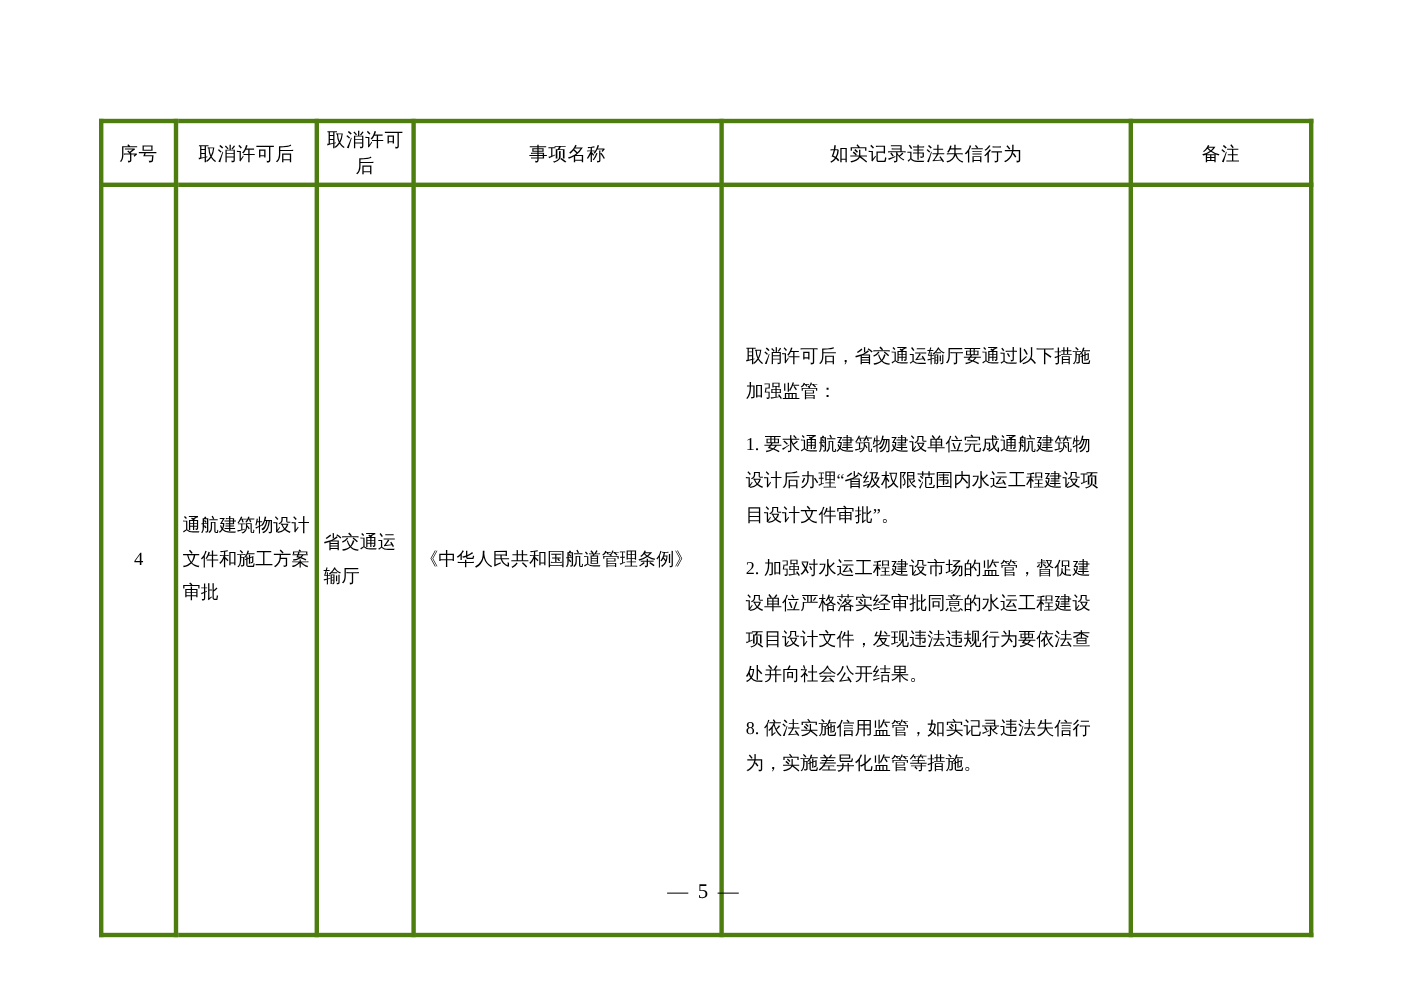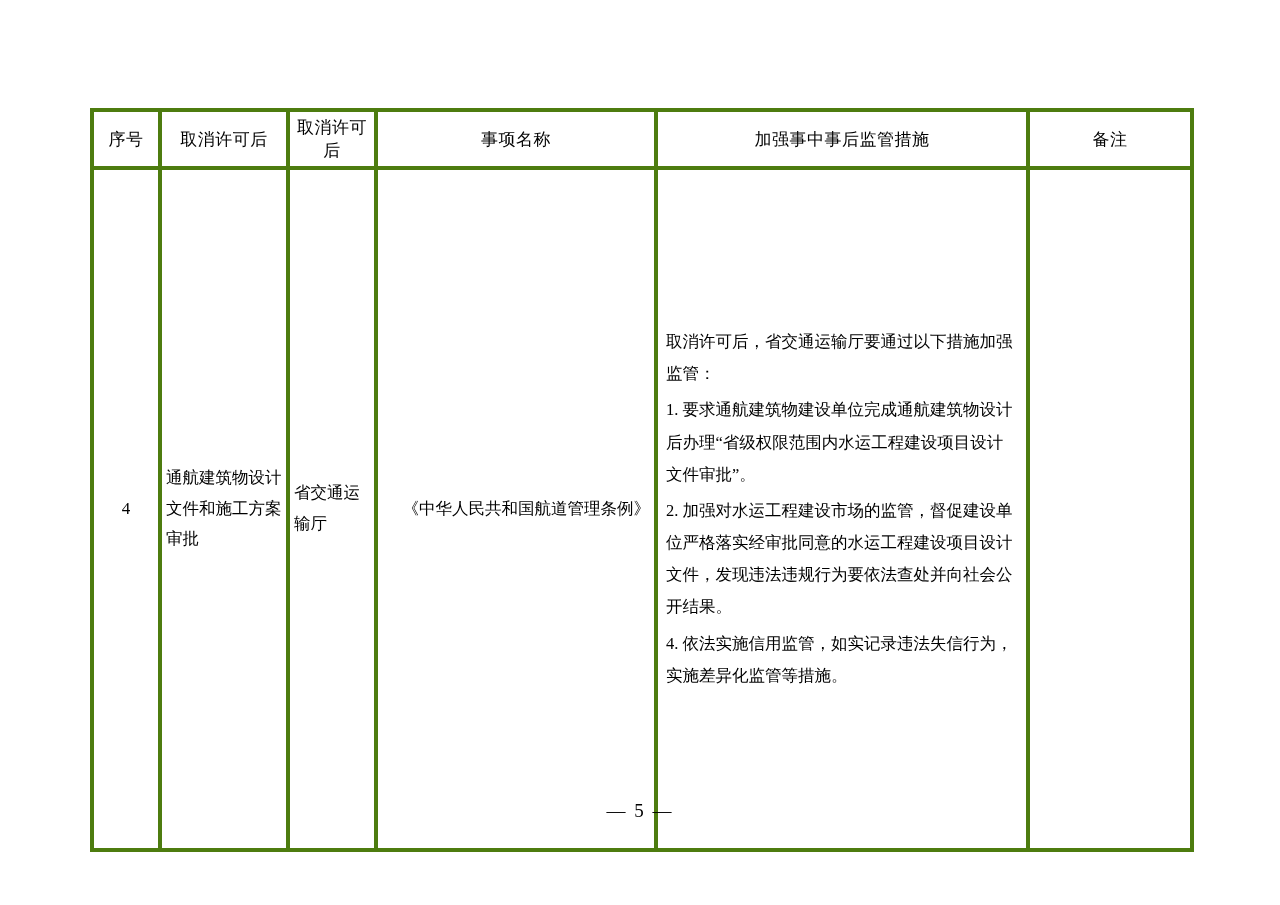--- a/index.html
+++ b/index.html
@@ -60,32 +60,32 @@
   }
   .cell-name, .cell-dept {
     font-size: 16.5px;
     line-height: 1.85;
     text-align: left;
     padding: 0 10px;
   }
   .cell-basis {
     font-size: 16.5px;
     line-height: 1.85;
-    text-align: right;
+    text-align: left;
     padding: 0 8px;
   }
   .cell-meas {
     font-size: 16.5px;
     line-height: 1.95;
     text-align: left;
     padding: 6px 12px 6px 14px;
     vertical-align: middle;
   }
   .cell-meas p {
-    margin: 4px;
+    margin: 16px;
     text-indent: 0;
   }
   .cell-note { }
 
   .page-number {
     position: absolute;
     left: 0;
     top: 800px;
     width: 1280px;
     text-align: center;
@@ -106,35 +106,35 @@
       <col class="col-basis">
       <col class="col-meas">
       <col class="col-note">
     </colgroup>
     <thead>
       <tr class="hdr">
         <td>序号</td>
         <td>取消许可后</td>
         <td>取消许可后</td>
         <td>事项名称</td>
-        <td>加强事中事后监管措施</td>
+        <td>如实记录违法失信行为</td>
         <td>备注</td>
       </tr>
     </thead>
     <tbody>
       <tr class="body-row">
         <td class="cell-seq">4</td>
         <td class="cell-name">通航建筑物设计文件和施工方案审批</td>
         <td class="cell-dept">省交通运输厅</td>
         <td class="cell-basis">《中华人民共和国航道管理条例》</td>
         <td class="cell-meas">
           <p>取消许可后，省交通运输厅要通过以下措施加强监管：</p>
           <p>1. 要求通航建筑物建设单位完成通航建筑物设计后办理“省级权限范围内水运工程建设项目设计文件审批”。</p>
           <p>2. 加强对水运工程建设市场的监管，督促建设单位严格落实经审批同意的水运工程建设项目设计文件，发现违法违规行为要依法查处并向社会公开结果。</p>
-          <p>4. 依法实施信用监管，如实记录违法失信行为，实施差异化监管等措施。</p>
+          <p>8. 依法实施信用监管，如实记录违法失信行为，实施差异化监管等措施。</p>
         </td>
         <td class="cell-note"></td>
       </tr>
     </tbody>
   </table>
 
   <div class="page-number">— 5 —</div>
 
 </div>
 

